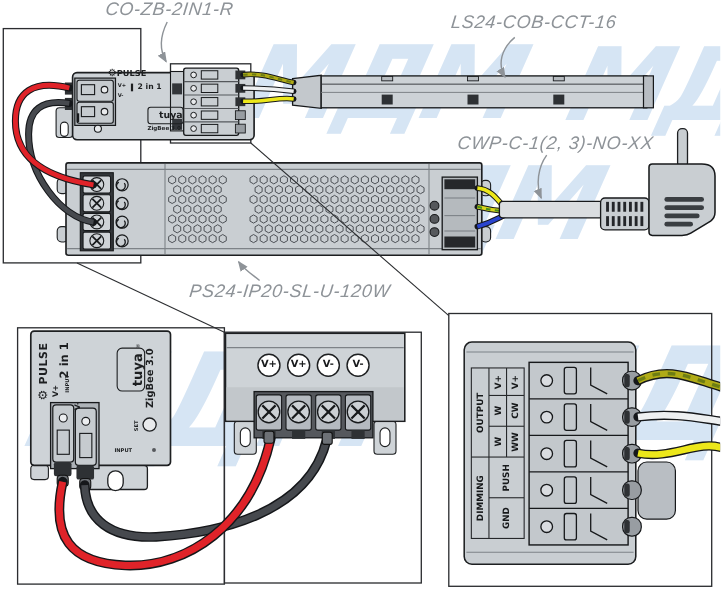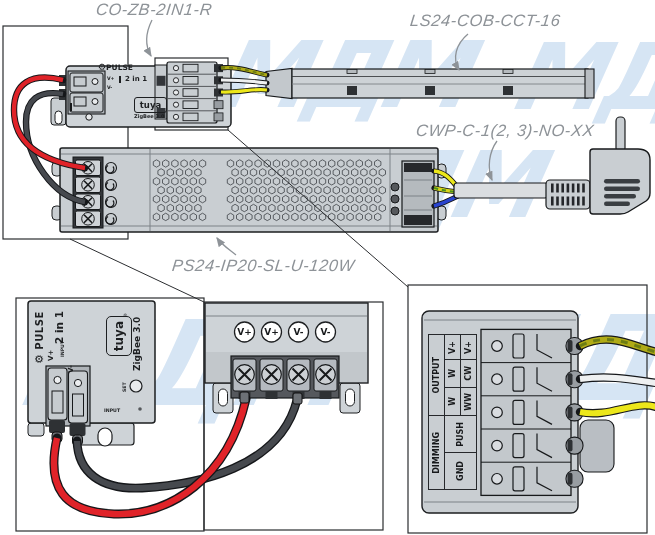--- a/index.html
+++ b/index.html
@@ -10,21 +10,21 @@
       font-family:"DejaVu Sans",sans-serif;transform:skewX(-14deg);letter-spacing:-6px;
       white-space:nowrap;user-select:none;}
   .t{position:absolute;z-index:3;white-space:nowrap;color:#1d1f21;
      font-family:"DejaVu Sans",sans-serif;line-height:1;}
   .plabel{font-family:"Liberation Sans",sans-serif;font-style:italic;font-weight:400;
           color:#8e9398;font-size:16.5px;letter-spacing:.6px;transform:skewX(-6deg);}
   .rot{transform-origin:0 0;transform:rotate(-90deg);}
   .rot-s{transform-origin:0 0;transform:rotate(-90deg) scale(.78);}
   .tiny{transform-origin:0 0;transform:scale(.78);}
   .badge{position:absolute;z-index:3;border:1.5px solid #1d1f21;border-radius:5px;
-         display:flex;align-items:center;justify-content:center;background:transparent;}
+         display:flex;align-items:center;justify-content:flex-end;background:transparent;}
   .vtext{writing-mode:vertical-rl;transform:rotate(180deg);}
   .ctable{position:absolute;z-index:3;left:428px;top:334px;width:49px;height:156px;
           background:#26282b;padding:1px;box-sizing:border-box;display:grid;
           grid-template-columns:15px 15px 15px;grid-template-rows:24px 27px 27px 36px 36px;
           gap:1px;}
   .ctable .cell{background:#c9ced2;display:flex;align-items:center;justify-content:center;
           font-size:8px;font-weight:bold;color:#17191b;overflow:hidden;}
   .clabel{position:absolute;z-index:3;width:22px;text-align:center;font-size:9px;
           font-weight:bold;color:#17191b;}
 </style>

